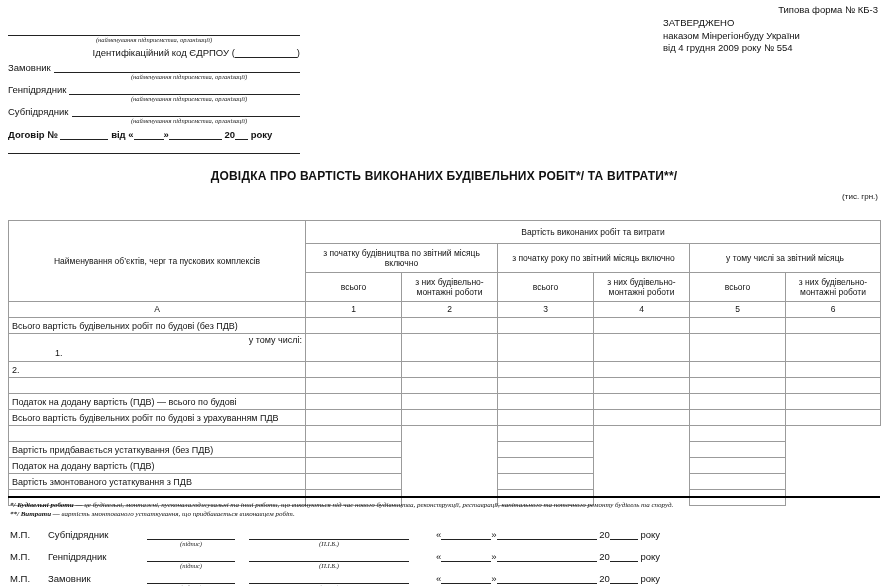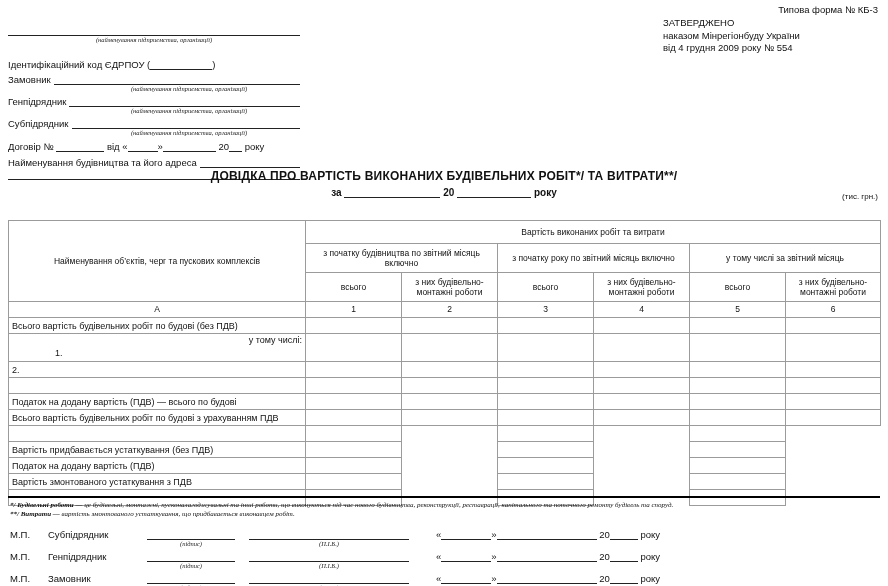--- a/index.html
+++ b/index.html
@@ -75,62 +75,51 @@
 
   <div class="approved">
     <div>ЗАТВЕРДЖЕНО</div>
     <div>наказом Мінрегіонбуду України</div>
     <div>від 4 грудня 2009 року № 554</div>
   </div>
 
   <div class="req">
     <div class="h15"></div>
     <div class="cap capline">(найменування підприємства, організації)</div>
-    <div class="h13" style="margin-top:14px;">
+    <div class="h13" style="margin-top:2px;text-align:right;">
       <span>Ідентифікаційний код ЄДРПОУ (</span><span class="u" style="width:62px;"></span><span>)</span>
     </div>
     <div class="rrow h13">
       <span>Замовник</span>
       <span class="fill"></span>
     </div>
     <div class="cap capline indent">(найменування підприємства, організації)</div>
     <div class="rrow h13">
       <span>Генпідрядник</span>
       <span class="fill"></span>
     </div>
     <div class="cap capline indent">(найменування підприємства, організації)</div>
     <div class="rrow h13">
       <span>Субпідрядник</span>
       <span class="fill"></span>
     </div>
     <div class="cap capline indent">(найменування підприємства, організації)</div>
-    <div class="h13" style="margin-top:3px;">
+    <div class="h13" style="margin-top:3px;font-weight:bold;">
       <span>Договір №</span>
       <span class="u" style="width:48px;"></span>
       <span>від</span>
       <span>«</span><span class="u" style="width:30px;"></span><span>»</span><span class="u" style="width:53px;"></span>
       <span>20</span><span class="u" style="width:13px;"></span>
       <span>року</span>
     </div>
-    <div class="rrow h13" style="margin-top:1px;">
-      <span>Найменування будівництва та його адреса</span>
-      <span class="fill"></span>
-    </div>
     <div class="h11"></div>
   </div>
 
   <div class="title">ДОВІДКА ПРО ВАРТІСТЬ ВИКОНАНИХ БУДІВЕЛЬНИХ РОБІТ*/ ТА ВИТРАТИ**/</div>
 
-  <div class="subtitle">
-    <span>за</span>
-    <span class="u" style="width:96px;"></span>
-    <span>20</span>
-    <span class="u" style="width:74px;"></span>
-    <span>року</span>
-  </div>
 
   <div class="units">(тис. грн.)</div>
 
   <table class="main-table">
     <colgroup>
       <col style="width:297px">
         <col style="width:96px">
         <col style="width:96px">
       <col style="width:96px">
         <col style="width:96px">

